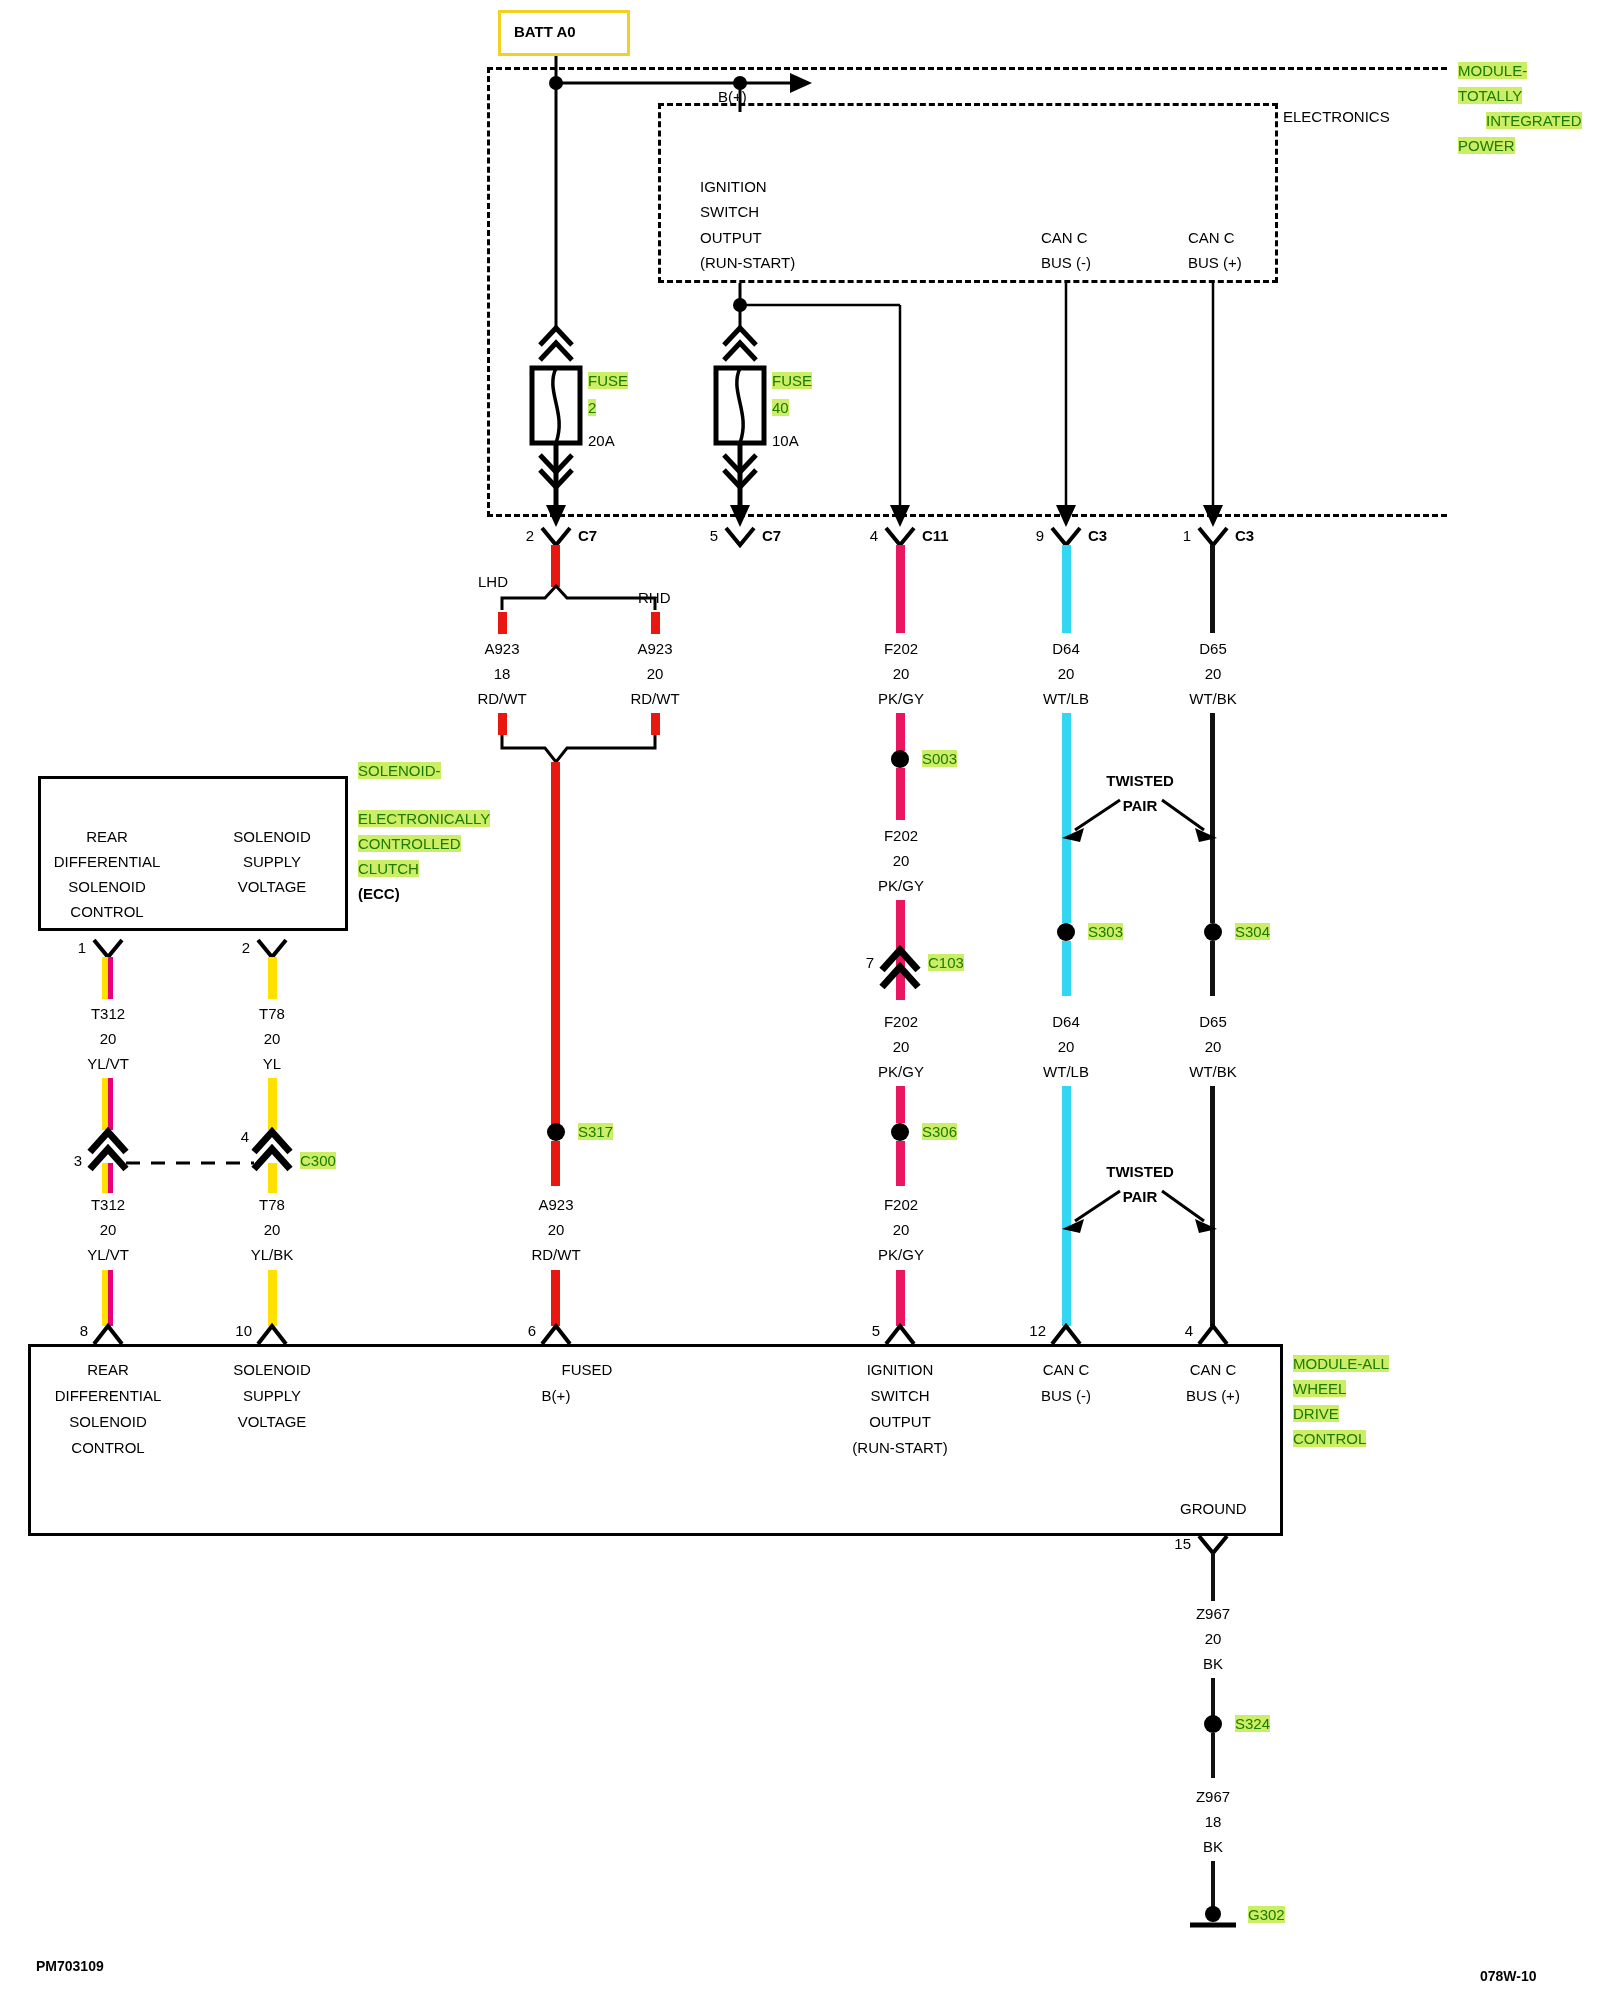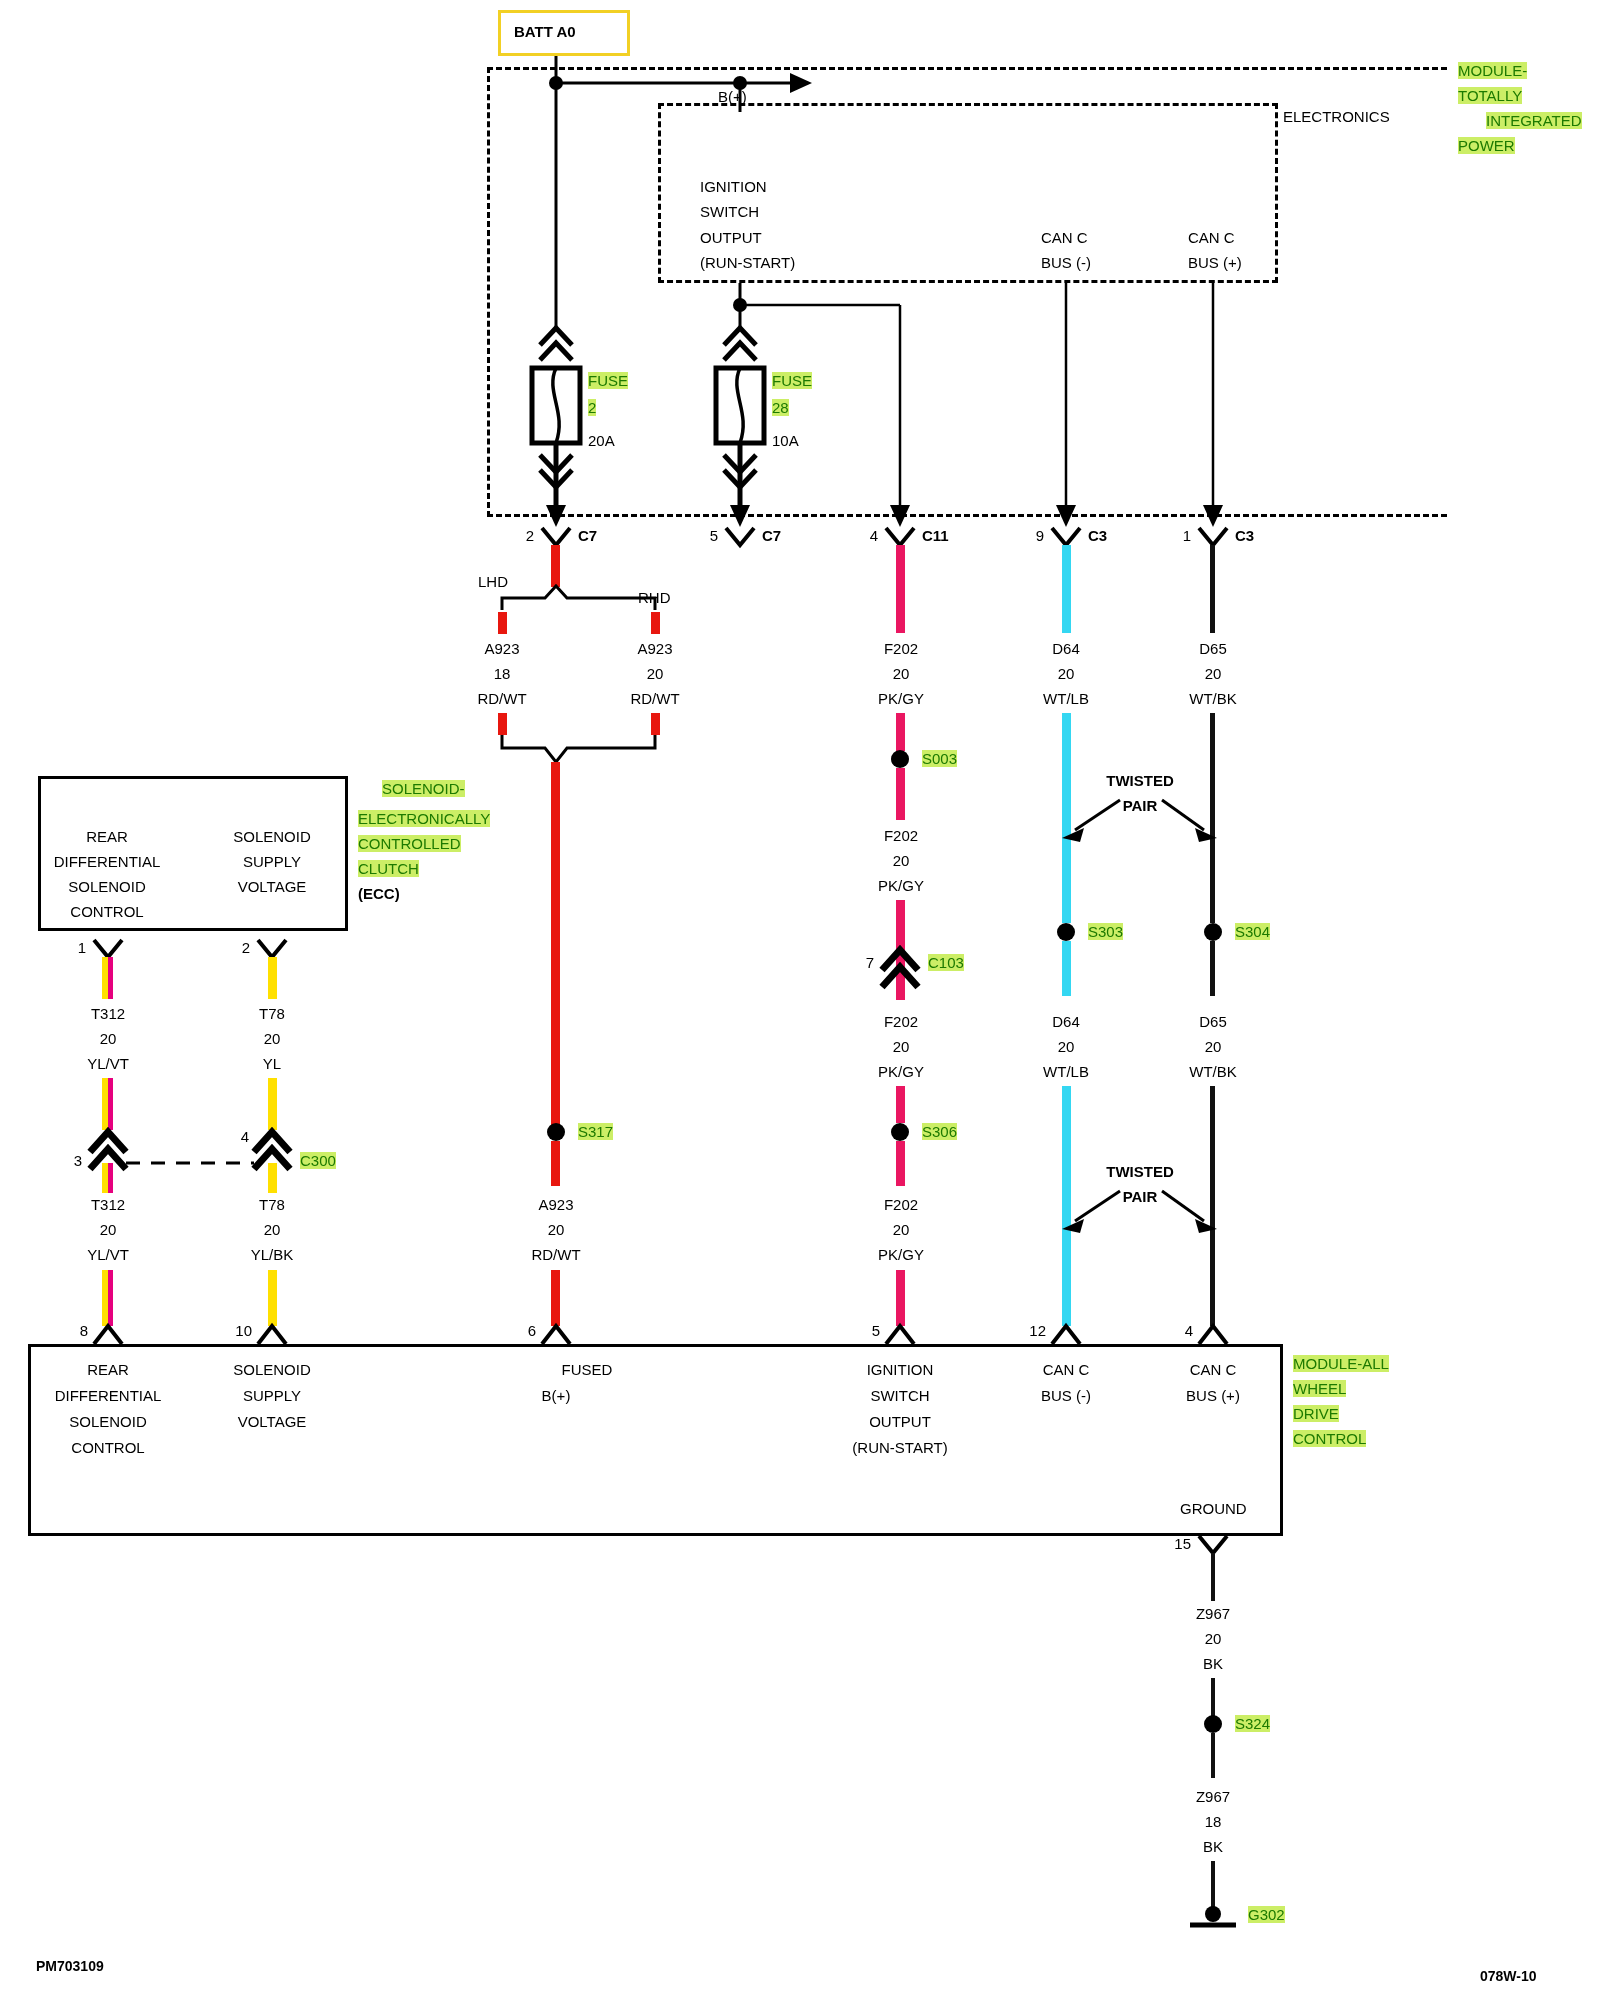--- a/index.html
+++ b/index.html
@@ -111,21 +111,21 @@
     <polyline points="724,360 740,343 756,360" fill="none" stroke="#000" stroke-width="5"></polyline>
     <rect x="716" y="368" width="48" height="75" fill="#fff" stroke="#000" stroke-width="5"></rect>
     <path d="M740 368 C 729 392, 751 412, 740 443" fill="none" stroke="#000" stroke-width="3.5"></path>
     <line x1="740" y1="443" x2="740" y2="505" stroke="#000" stroke-width="5"></line>
     <polyline points="724,455 740,472 756,455" fill="none" stroke="#000" stroke-width="5"></polyline>
     <polyline points="724,470 740,487 756,470" fill="none" stroke="#000" stroke-width="5"></polyline>
     <line x1="740" y1="487" x2="740" y2="505" stroke="#000" stroke-width="2.5"></line>
     <polygon points="730,505 750,505 740,527" fill="#000"></polygon>
   </svg>
   <div class="t grnhl" style="left:772px;top:372px;">FUSE</div>
-  <div class="t grnhl" style="left:772px;top:399px;">28</div>
+  <div class="t grnhl" style="left:772px;top:399px;">40</div>
   <div class="t" style="left:772px;top:432px;">10A</div>
 
   <svg style="left:0;top:0;width:1600px;height:2000px;">
 
     <polyline points="542,528 556,545 570,528" fill="none" stroke="#000" stroke-width="4"></polyline>
 
     <polyline points="726,528 740,545 754,528" fill="none" stroke="#000" stroke-width="4"></polyline>
 
     <polyline points="886,528 900,545 914,528" fill="none" stroke="#000" stroke-width="4"></polyline>
 
@@ -267,21 +267,21 @@
 
   <div class="solidbox" style="left:38px;top:776px;width:310px;height:155px;"></div>
   <div class="modtxt" style="left:107px;top:827px;">REAR</div>
   <div class="modtxt" style="left:107px;top:852px;">DIFFERENTIAL</div>
   <div class="modtxt" style="left:107px;top:877px;">SOLENOID</div>
   <div class="modtxt" style="left:107px;top:902px;">CONTROL</div>
   <div class="modtxt" style="left:272px;top:827px;">SOLENOID</div>
   <div class="modtxt" style="left:272px;top:852px;">SUPPLY</div>
   <div class="modtxt" style="left:272px;top:877px;">VOLTAGE</div>
 
-  <div class="t tb grnhl" style="left:358px;top:780px;margin-left:24px;">SOLENOID-</div>
+  <div class="t tb grnhl" style="left:358px;top:762px;">SOLENOID-</div>
   <div class="t tb grnhl" style="left:358px;top:810px;">ELECTRONICALLY</div>
   <div class="t tb grnhl" style="left:358px;top:835px;">CONTROLLED</div>
   <div class="t tb grnhl" style="left:358px;top:860px;">CLUTCH</div>
   <div class="t tb" style="left:358px;top:885px;">(ECC)</div>
 
   <svg style="left:0;top:0;width:1600px;height:2000px;">
     <polyline points="94,940 108,957 122,940" fill="none" stroke="#000" stroke-width="4"></polyline>
     <polyline points="258,940 272,957 286,940" fill="none" stroke="#000" stroke-width="4"></polyline>
   </svg>
   <div class="pinnum" style="left:86px;top:939px;">1</div>

